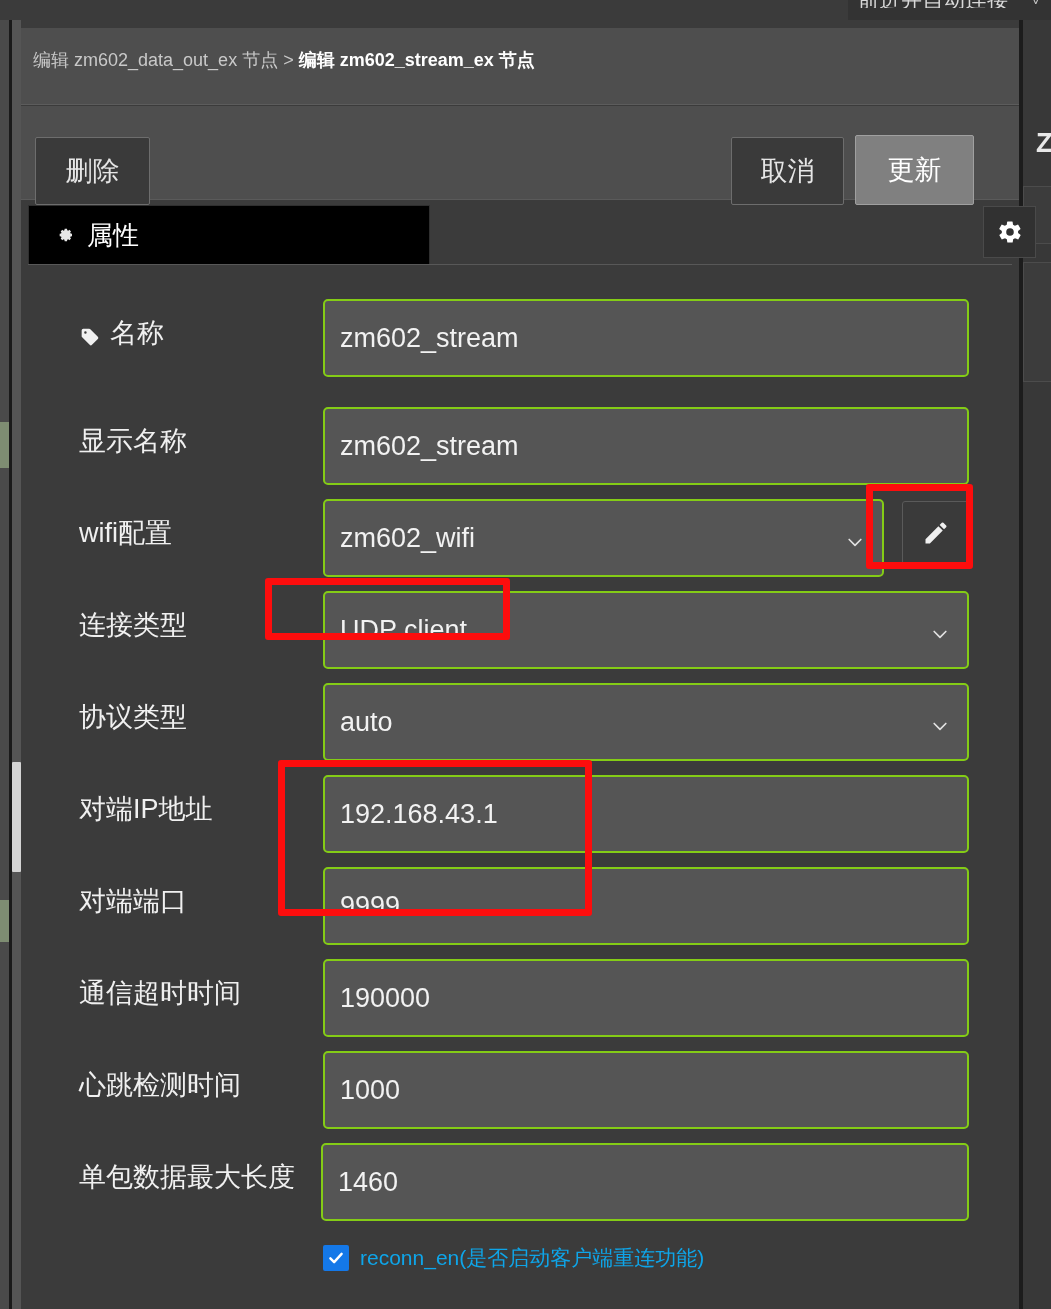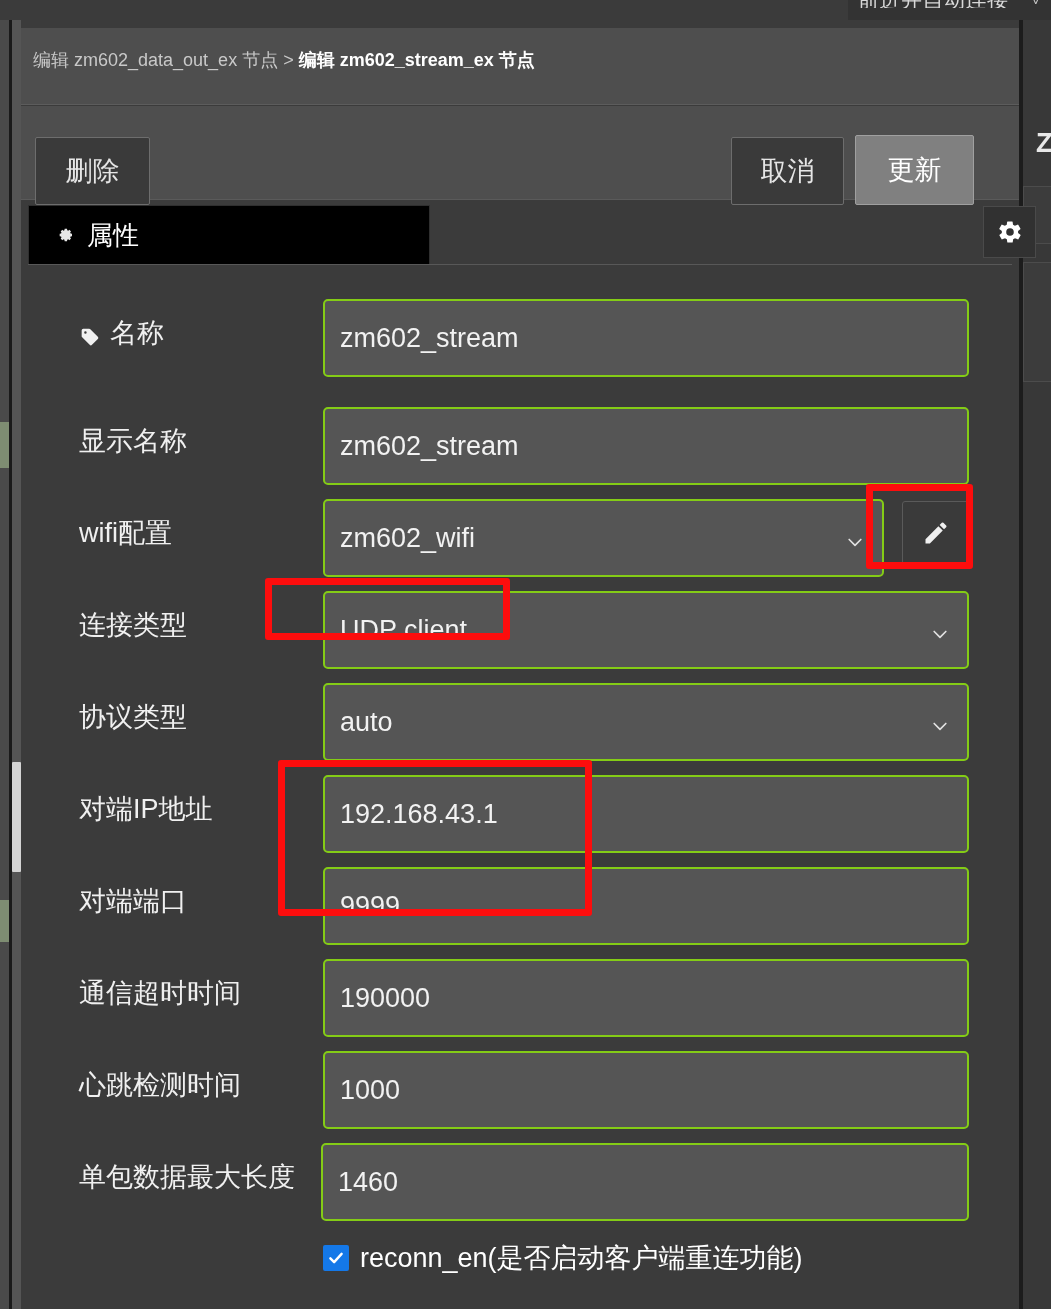--- a/index.html
+++ b/index.html
@@ -314,22 +314,22 @@
     border-radius: 2px;
     margin-right: 11px;
     flex: 0 0 auto;
     display: flex;
     align-items: center;
     justify-content: center;
     cursor: pointer;
   }
   .checkbox svg { width: 18px; height: 18px; }
   .check-label {
-    font-size: 27px;
-    color: #ffffff;
+    font-size: 21px;
+    color: #0ea5e9;
     white-space: nowrap;
   }
 
   
   .anno {
     position: absolute;
     border: 7px solid #fd0d0d;
     border-radius: 3px;
     pointer-events: none;
     box-sizing: border-box;

